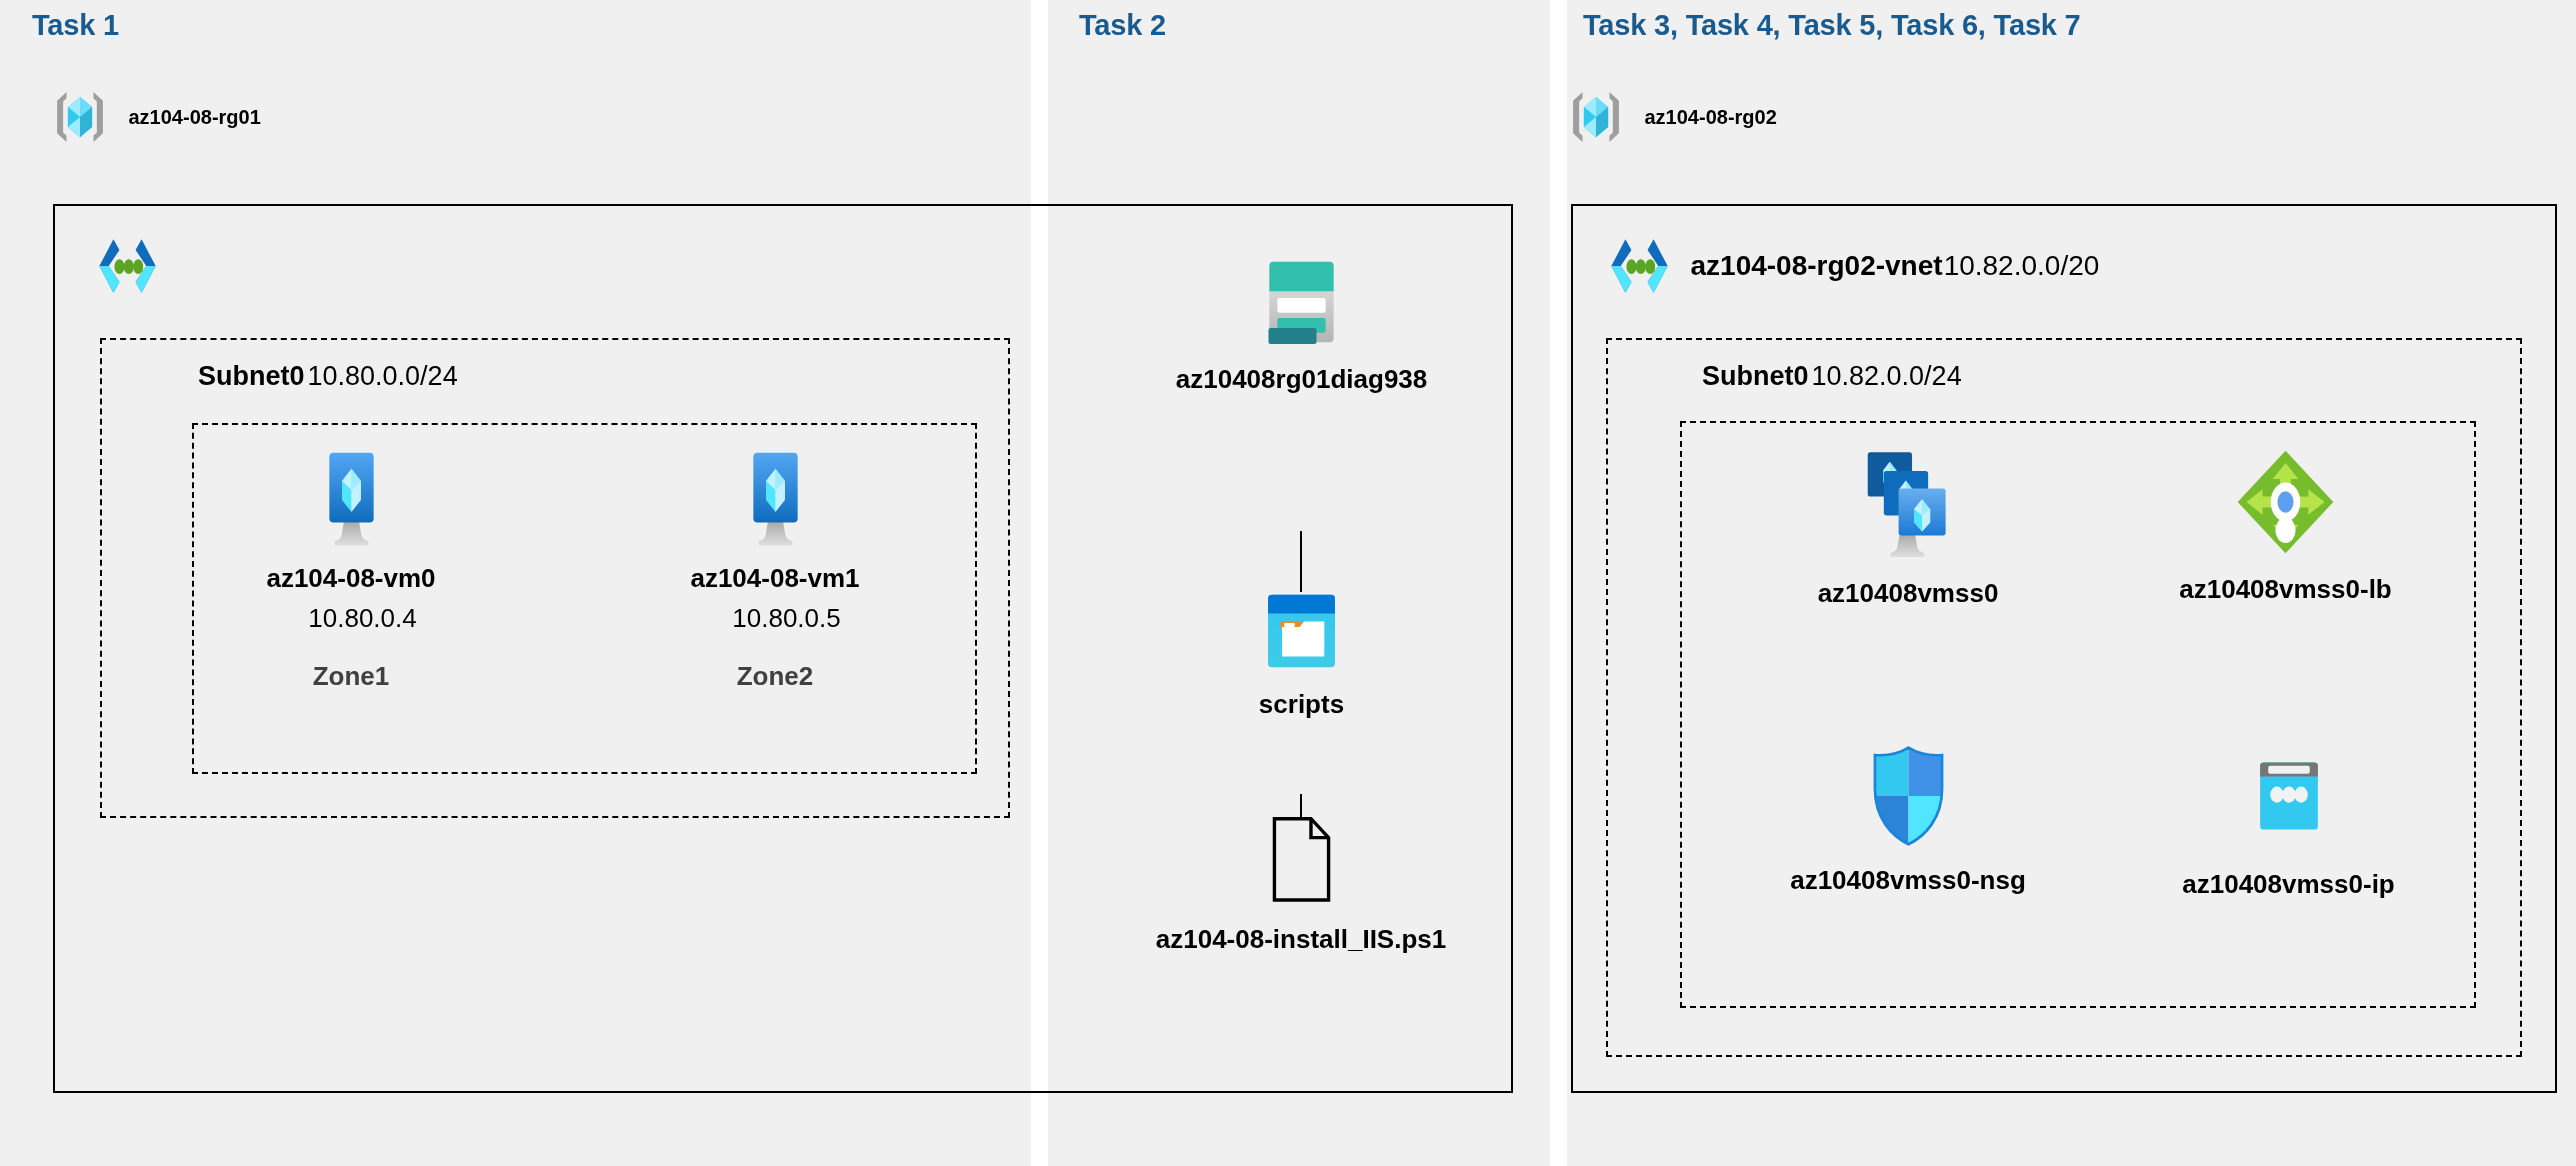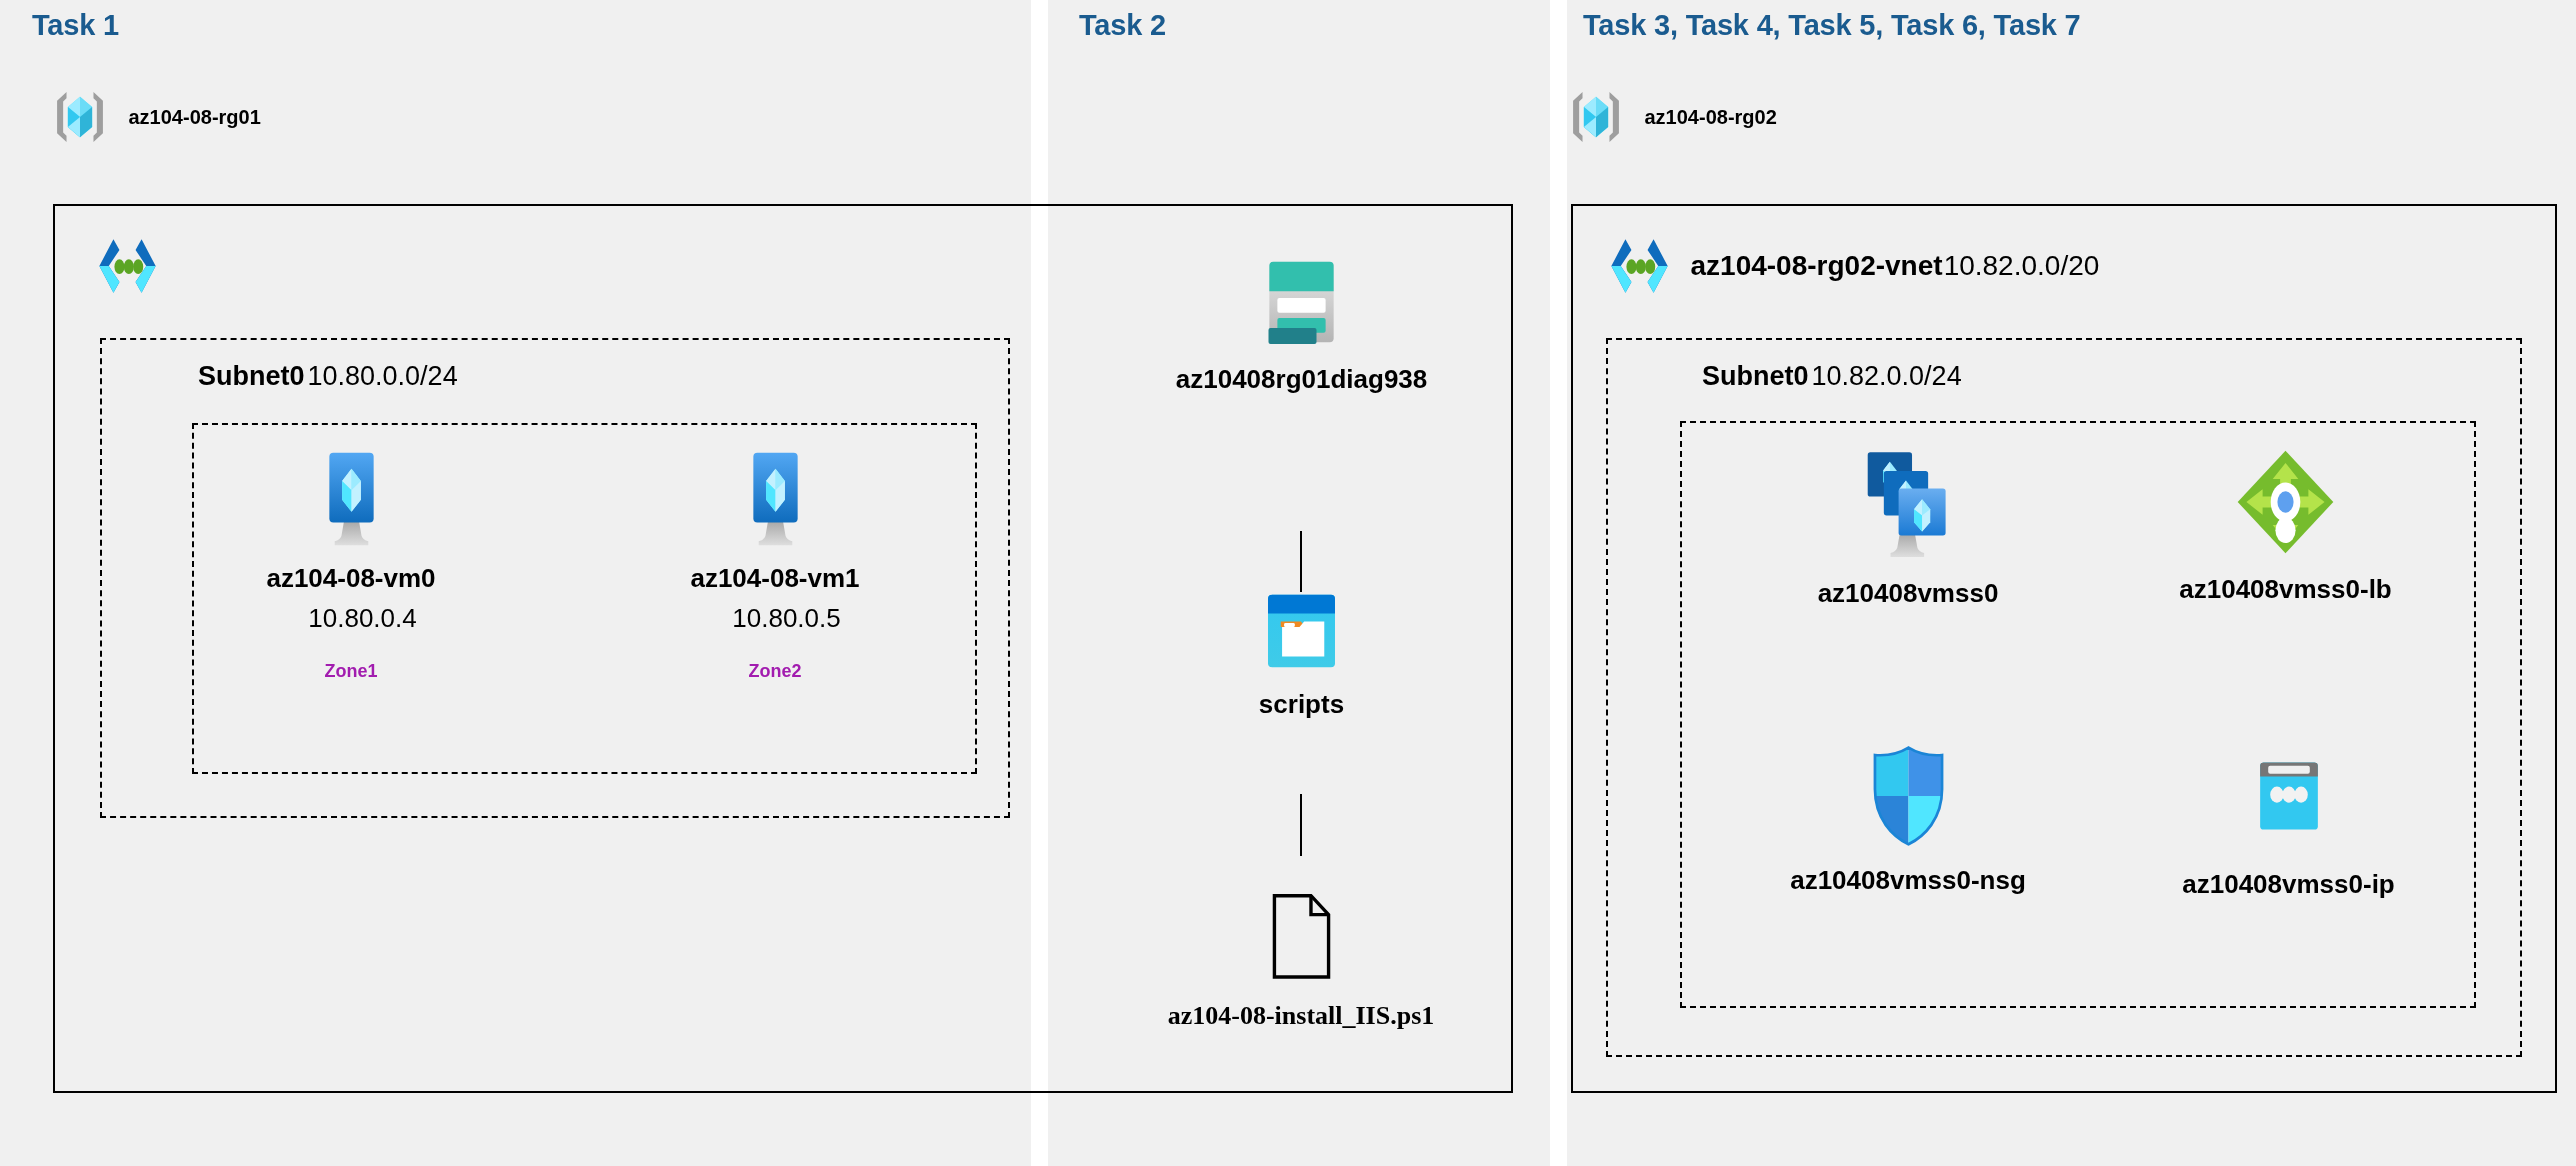--- a/index.html
+++ b/index.html
@@ -20,21 +20,21 @@
   .vnet-head{position:absolute;display:flex;align-items:center;gap:17.5px;}
   .vnet-label{font-size:28px;font-weight:bold;color:#000;white-space:nowrap;}
   .vnet-cidr{font-size:28px;font-weight:normal;color:#000;white-space:nowrap;}
   .subnet-head{position:absolute;white-space:nowrap;}
   .subnet-name{font-size:27px;font-weight:bold;color:#000;}
   .subnet-cidr{font-size:27px;font-weight:normal;color:#000;}
   .node{position:absolute;display:flex;flex-direction:column;align-items:center;}
   .node-icon{display:flex;align-items:flex-end;justify-content:center;}
   .node-label{font-size:26px;font-weight:bold;color:#000;white-space:nowrap;text-align:center;}
   .node-sub{font-size:26px;font-weight:normal;color:#000;white-space:nowrap;text-align:center;margin-left:23px;}
-  .node-zone{font-size:18px;font-weight:bold;color:#a21caf;white-space:nowrap;text-align:center;}
+  .node-zone{font-size:26px;font-weight:bold;color:#404040;white-space:nowrap;text-align:center;}
   .connector{position:absolute;background:#000;width:2px;}
   svg{display:block;}
 </style>
 </head>
 <body>
 
 <div class="panel" style="left:0px;top:0px;width:1031px;height:1166px;"></div>
 <div class="panel" style="left:1048px;top:0px;width:502px;height:1166px;"></div>
 <div class="panel" style="left:1567px;top:0px;width:1009px;height:1166px;"></div>
 
@@ -177,21 +177,21 @@
       <path d="M22 42 h30 l7 8 h-37 Z" fill="#f08a22"></path>
       <rect x="27" y="44" width="16" height="6" rx="2" fill="#ffffff"></rect>
       <path d="M24 50 h26 l7 -8 h30 v52 h-63 Z" fill="#ffffff"></path>
     </svg>
   </span>
   <span class="node-label" style="margin-top:20px;">scripts</span>
 </div>
 
 <div class="connector" style="left:1300px;top:794px;height:62px;"></div>
 
-<div class="node" style="left:1146px;top:893px;width:310px;font-family:Liberation Serif, serif;">
+<div class="node" style="left:1146px;top:816px;width:310px;">
   <span class="node-icon">
     <svg width="65" height="88" viewBox="0 0 96 130">
       <path d="M8 4 L62 4 L88 32 L88 124 L8 124 Z" fill="#f0f0f0" stroke="#000000" stroke-width="5" stroke-linejoin="miter"></path>
       <path d="M62 4 L62 32 L88 32" fill="none" stroke="#000000" stroke-width="5" stroke-linejoin="miter"></path>
     </svg>
   </span>
   <span class="node-label" style="margin-top:20px;">az104-08-install_IIS.ps1</span>
 </div>
 
 <div class="solid-box" style="left:1048px;top:204px;width:465px;height:889px;border-left:none;"></div>

